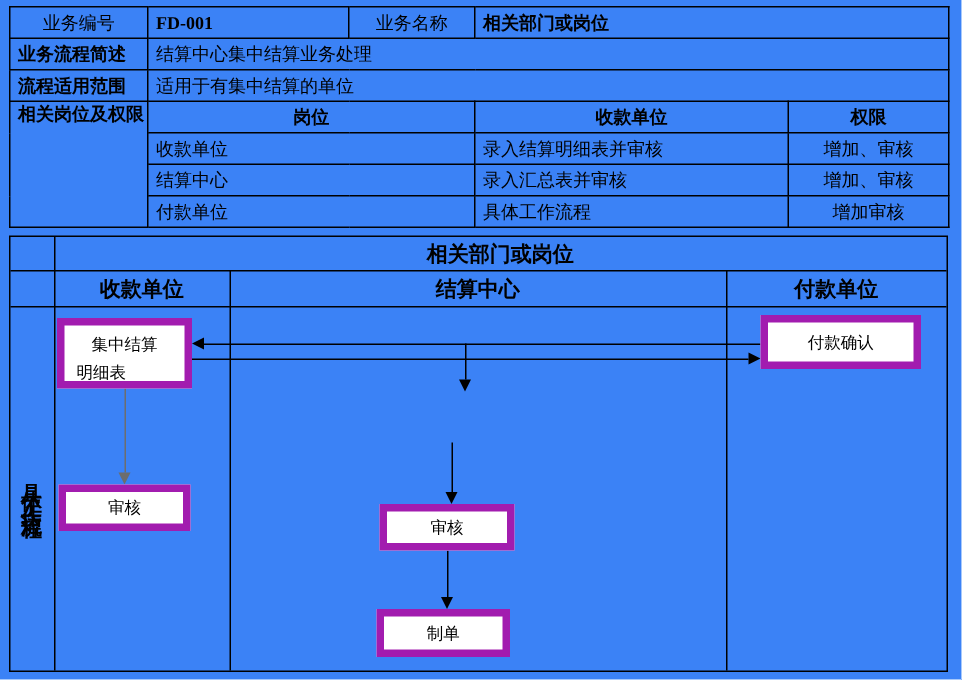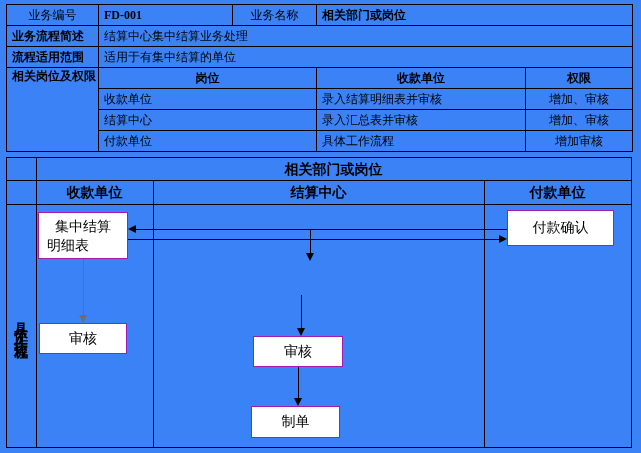--- a/index.html
+++ b/index.html
@@ -133,24 +133,24 @@
     text-orientation: upright;
     font-weight: bold;
     font-size: 14px;
     letter-spacing: 5px;
     line-height: 1;
   }
 
   
   .node {
     position: absolute;
-    border: 1px solid #a21caf;
+    border: 5px solid #a21caf;
     background: #ffffff;
     box-sizing: border-box;
-    font-size: 14px;
+    font-size: 11px;
     text-align: center;
     display: flex;
     align-items: center;
     justify-content: center;
     z-index: 3;
   }
   .node.two-line {
     display: block;
     padding-top: 4px;
     line-height: 19px;

